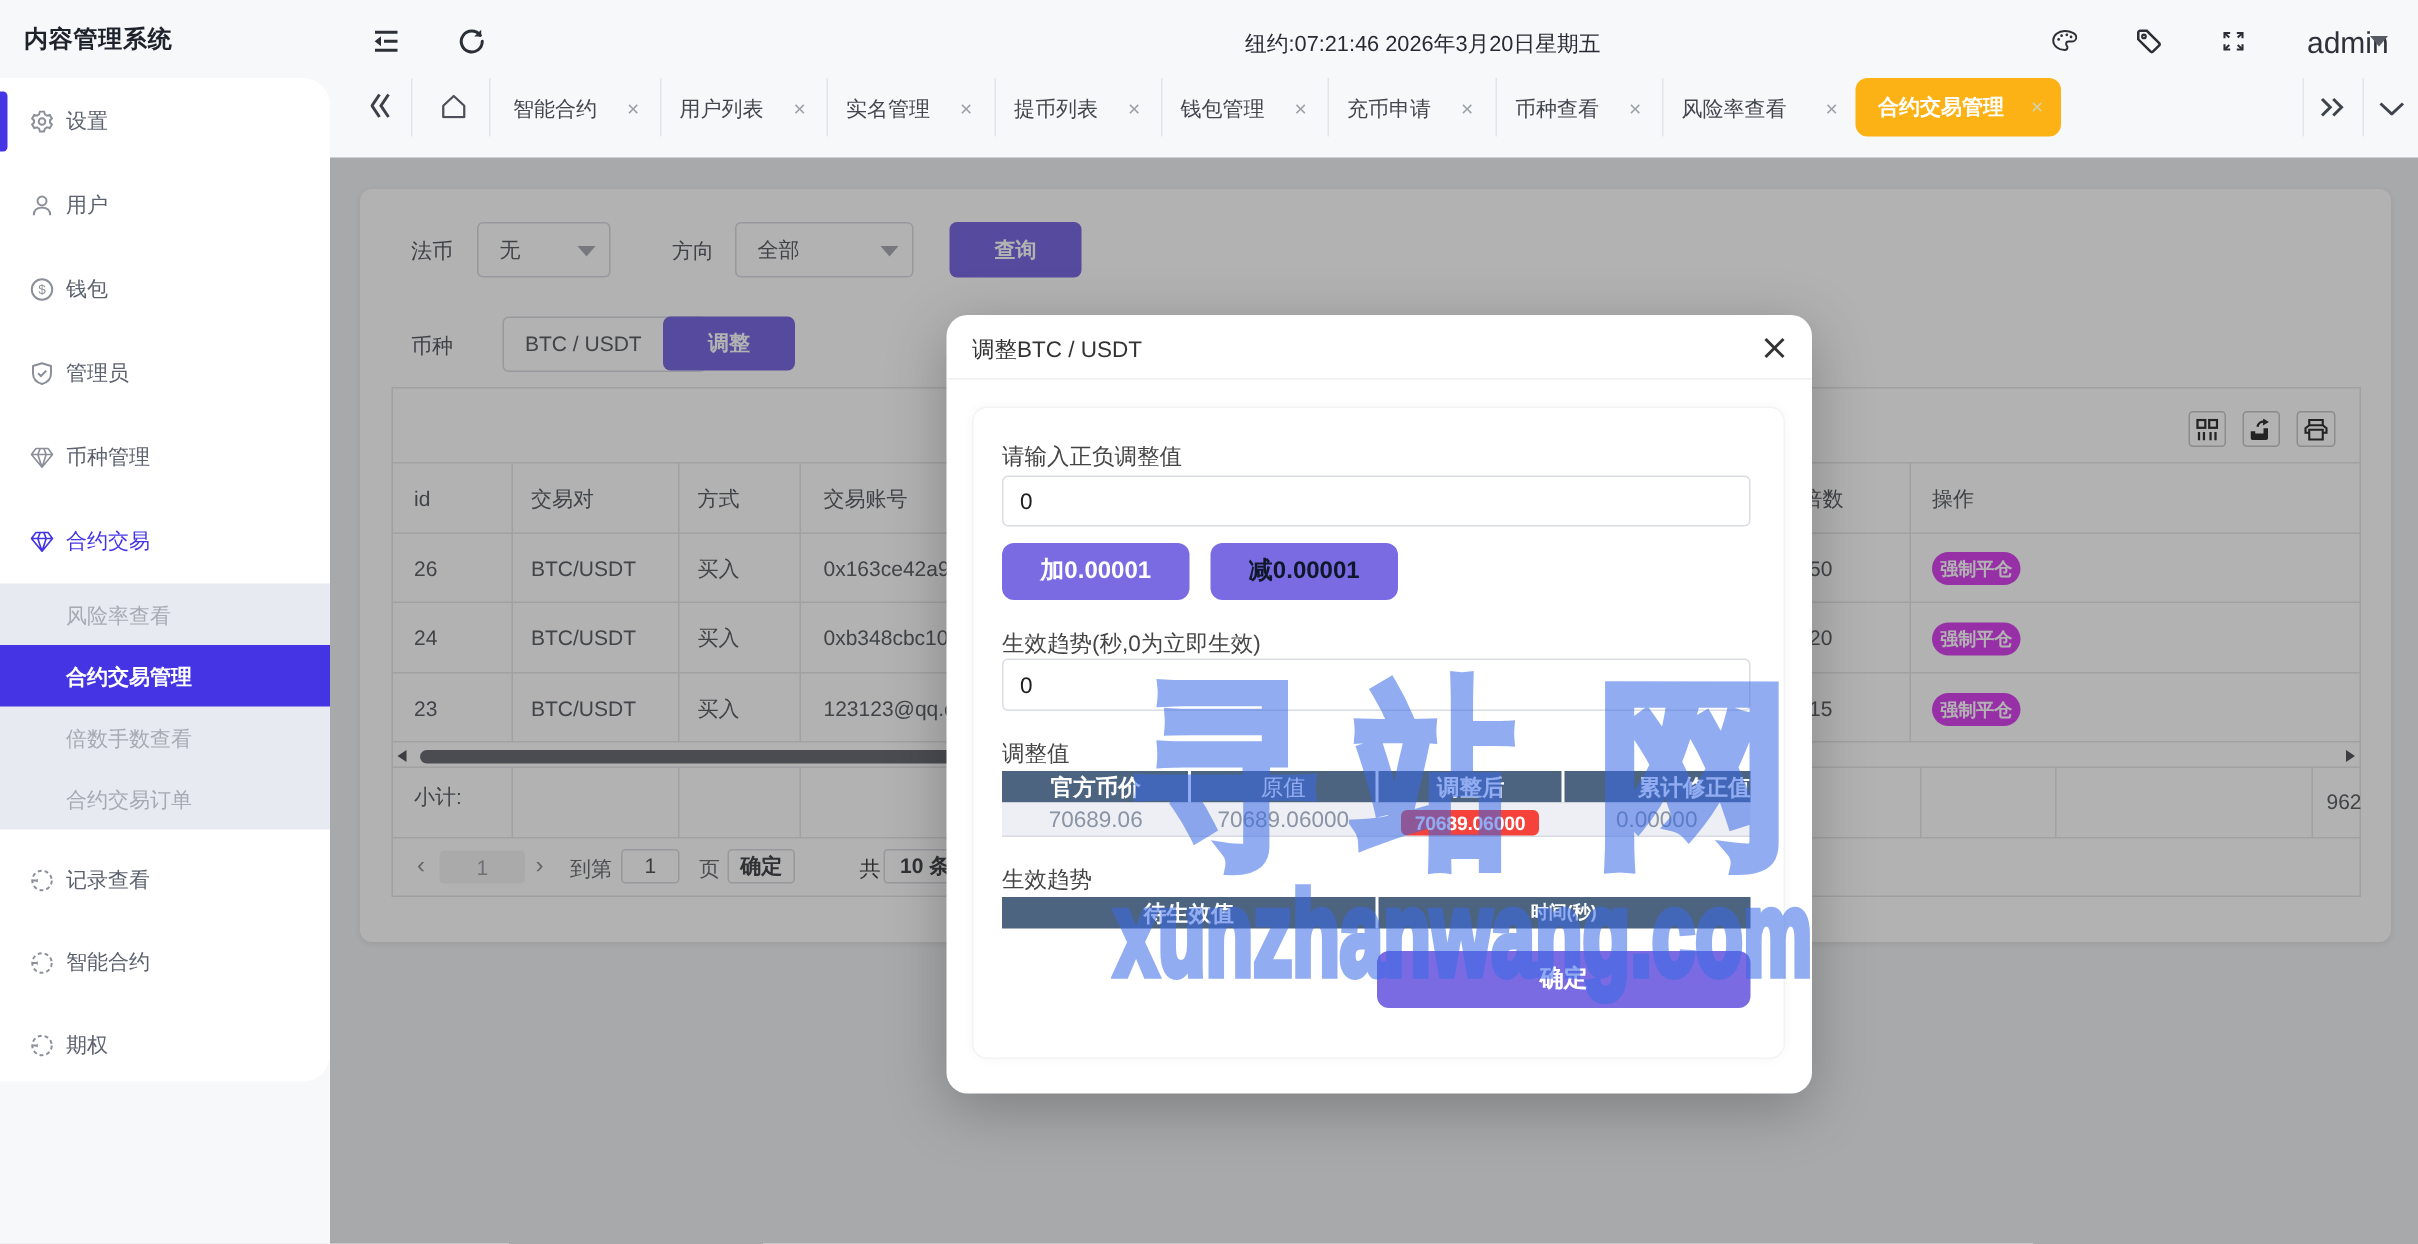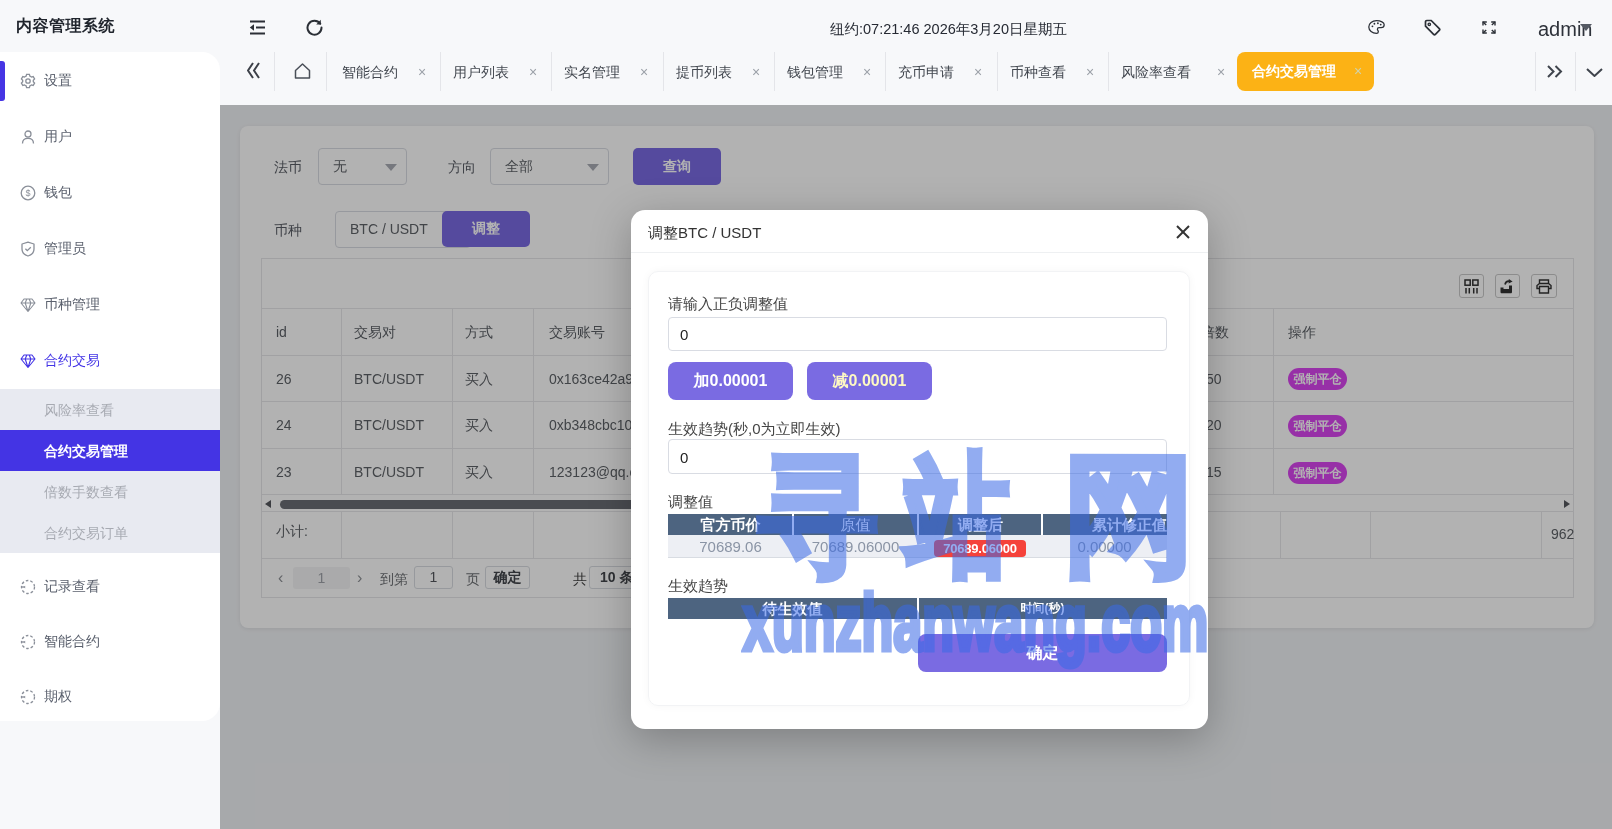--- a/index.html
+++ b/index.html
@@ -339,21 +339,21 @@
     </svg>
   <div class="abs" style="left:0;top:42px;width:577px;height:1px;background:#eef0f2;"></div>
 
   <div class="abs" style="left:17px;top:61px;width:542px;height:435px;border:1px solid #f2f3f5;border-radius:10px;box-shadow:0 0 8px rgba(0,0,0,0.04);"></div>
 
   <div class="abs" style="left:37px;top:85px;font-size:15px;color:#454545;">请输入正负调整值</div>
   <div class="abs" style="left:37px;top:107px;width:499px;height:34px;border:1px solid #d9dce3;border-radius:4px;"></div>
   <div class="abs" style="left:49px;top:116px;font-size:15px;color:#1f1f1f;">0</div>
 
   <div class="abs" style="left:37px;top:152px;width:125px;height:38px;background:#7a6be2;border-radius:8px;color:#fff;font-size:16px;font-weight:bold;text-align:center;line-height:38px;">加0.00001</div>
-  <div class="abs" style="left:176px;top:152px;width:125px;height:38px;background:#7a6be2;border-radius:8px;color:#fef9c3;font-size:16px;font-weight:bold;text-align:center;line-height:38px;">减0.00001</div>
+  <div class="abs" style="left:176px;top:152px;width:125px;height:38px;background:#7a6be2;border-radius:8px;color:#0f172a;font-size:16px;font-weight:bold;text-align:center;line-height:38px;">减0.00001</div>
 
   <div class="abs" style="left:37px;top:210px;font-size:15px;color:#454545;">生效趋势(秒,0为立即生效)</div>
   <div class="abs" style="left:37px;top:229px;width:499px;height:35px;border:1px solid #d9dce3;border-radius:4px;"></div>
   <div class="abs" style="left:49px;top:239px;font-size:15px;color:#1f1f1f;">0</div>
 
   <div class="abs" style="left:37px;top:283px;font-size:15px;color:#454545;">调整值</div>
 
   <div class="abs" style="left:37px;top:304px;width:499px;height:21px;background:#4d6480;"></div>
   <div class="abs" style="left:161px;top:304px;width:2px;height:21px;background:#fff;"></div>
   <div class="abs" style="left:286px;top:304px;width:2px;height:21px;background:#fff;"></div>

